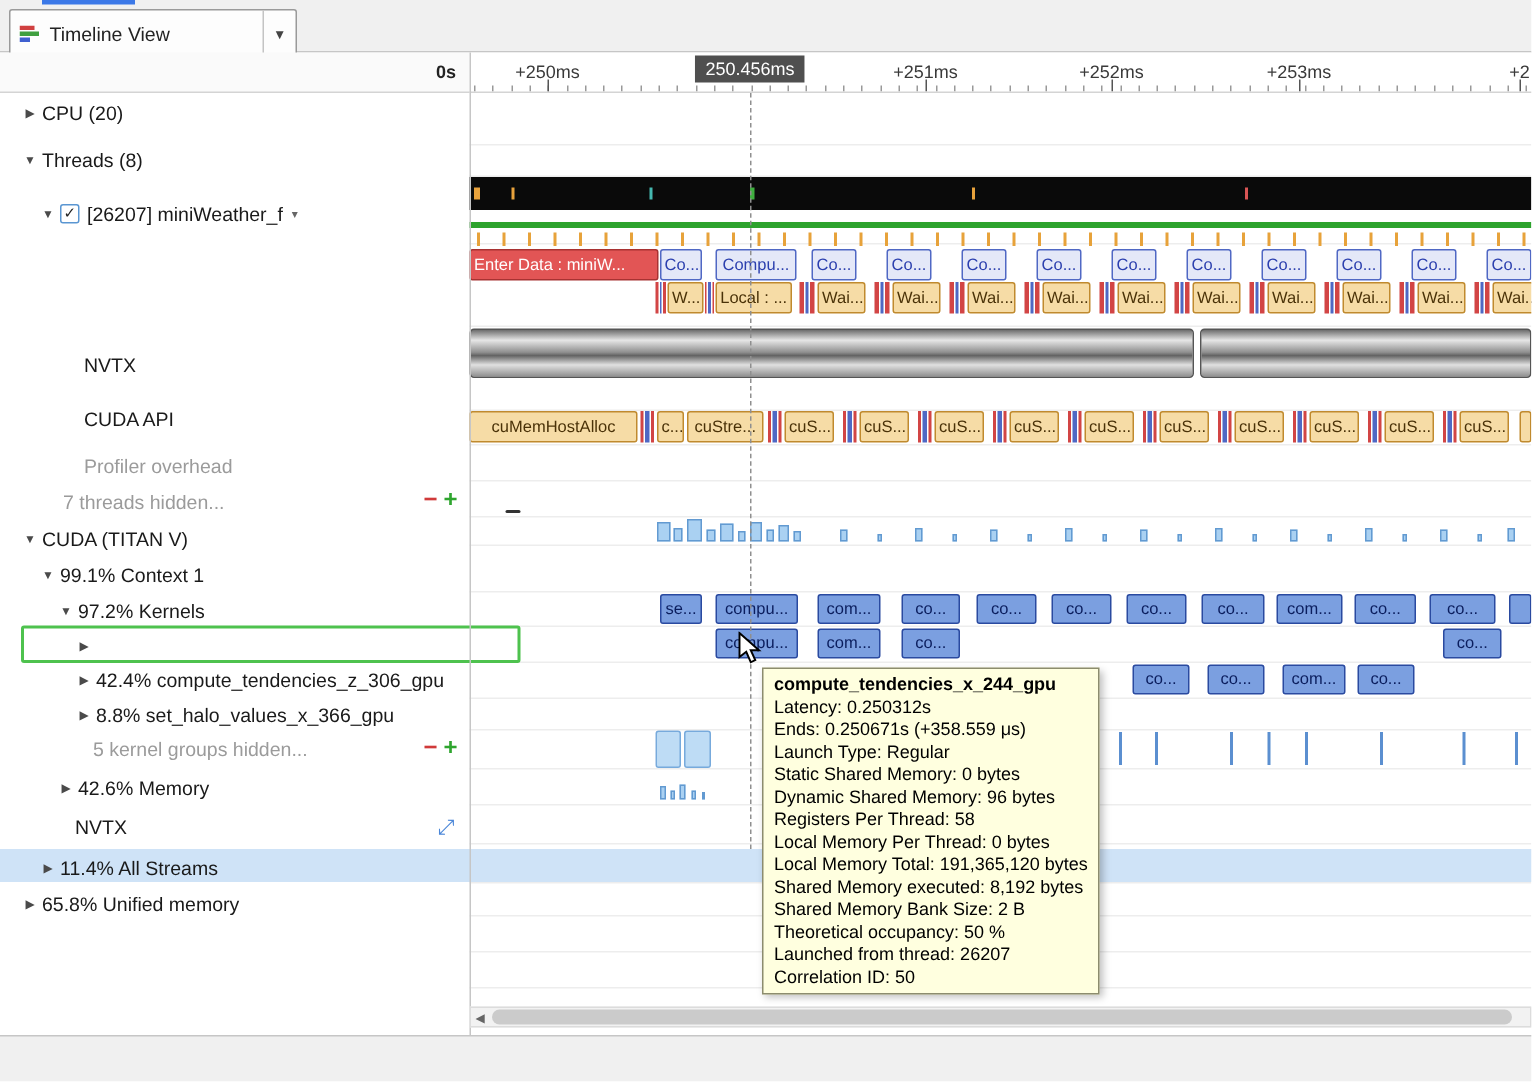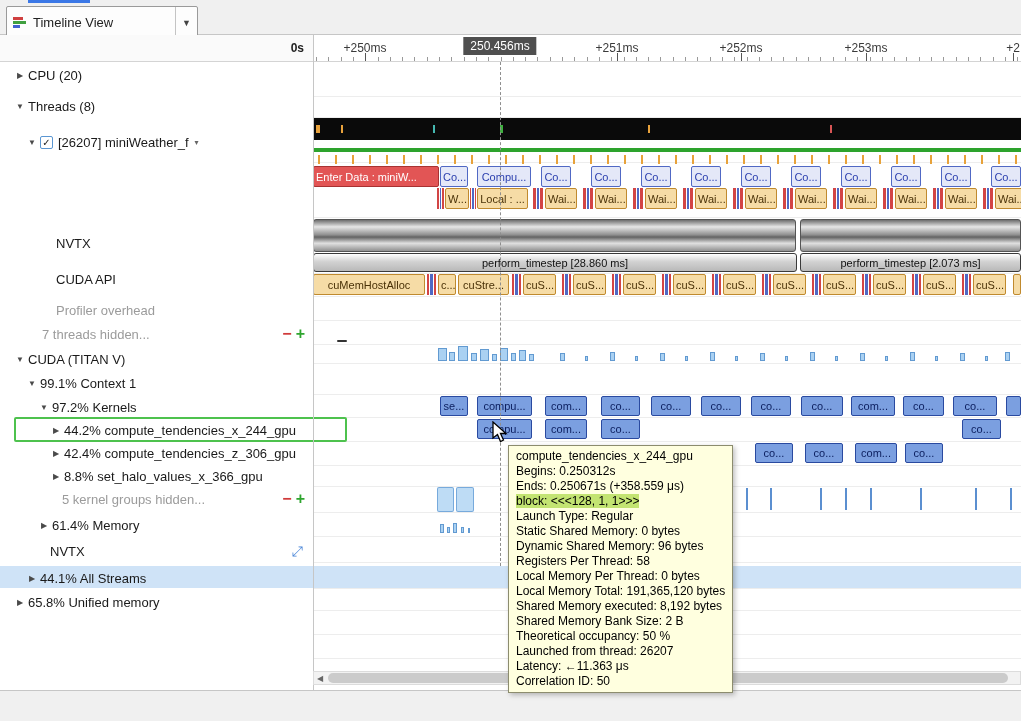--- a/index.html
+++ b/index.html
@@ -67,21 +67,21 @@
   
   #hscroll { position:absolute; left:313px; top:671px; width:708px; height:14px; background:#f2f2f2; border:1px solid #dcdcdc; }
   #hthumb { position:absolute; left:14px; top:1px; width:680px; height:10px; background:#cbcbcb; border-radius:5px; }
   #harrow { position:absolute; left:3px; top:2px; font-size:8px; color:#666; }
 
   
   #bottombar { position:absolute; left:0; top:690px; width:1021px; height:31px; background:#f0f0f0; border-top:1px solid #c6c6c6; }
 
   
   #tooltip { position:absolute; left:508px; top:445px; width:max-content; background:#ffffdf; border:1px solid #8c8c6e; box-shadow:2px 2px 5px rgba(0,0,0,.25); font-size:12px; color:#000; padding:3px 7px; line-height:15px; z-index:10; }
-  #tooltip .title { font-weight:normal; }
+  #tooltip .title { font-weight:bold; }
   .hl { background:#c3e472; }
 
   #mouse-cursor { position:absolute; left:492px; top:421px; z-index:11; }
 </style>
 </head>
 <body>
 
 <div id="app">
 
   <div id="topbar">
@@ -377,26 +377,20 @@
         <span class="bl">Wai...</span>
       </div>
       <div class="bar wait" style="left: 945px; top: 188px; width: 32px; height: 21px;">
         <span class="bl">Wai...</span>
       </div>
       <div class="bar wait" style="left: 995px; top: 188px; width: 32px; height: 21px;">
         <span class="bl">Wai...</span>
       </div>
       <div class="bar nvtxbig" style="left: 313px; top: 219px; width: 483px; height: 33px;"></div>
       <div class="bar nvtxbig" style="left: 800px; top: 219px; width: 221px; height: 33px;"></div>
-      <div class="bar nvtx" style="left: 313px; top: 253px; width: 484px; height: 19px;">
-        <span class="bl">perform_timestep [28.860 ms]</span>
-      </div>
-      <div class="bar nvtx" style="left: 800px; top: 253px; width: 221px; height: 19px;">
-        <span class="bl">perform_timestep [2.073 ms]</span>
-      </div>
       <div class="bar api" style="left: 313px; top: 274px; width: 112px; height: 21px;">
         <span class="bl">cuMemHostAlloc</span>
       </div>
       <div class="stripes" style="left: 427px; top: 274px; width: 9px; height: 21px;">
         <span style="background: rgb(210, 69, 69);"></span>
         <span style="background: rgb(79, 104, 196);"></span>
         <span style="background: rgb(210, 69, 69);"></span>
       </div>
       <div class="bar api" style="left: 438px; top: 274px; width: 18px; height: 21px;">
         <span class="bl">c...</span>
@@ -629,48 +623,47 @@
       <div class="tree-row" style="top: 372px; padding-left: 26px;">
         <div class="arrow">▼</div>
         <div class="lbl">99.1% Context 1</div>
       </div>
       <div class="tree-row" style="top: 396px; padding-left: 38px;">
         <div class="arrow">▼</div>
         <div class="lbl">97.2% Kernels</div>
       </div>
       <div class="tree-row" style="top: 419px; padding-left: 50px;">
         <div class="arrow">▶</div>
-        <div class="lbl">44.2% compute_tendencies_x_244_gpu</div>
       </div>
       <div class="tree-row" style="top: 442px; padding-left: 50px;">
         <div class="arrow">▶</div>
         <div class="lbl">42.4% compute_tendencies_z_306_gpu</div>
       </div>
       <div class="tree-row" style="top: 465px; padding-left: 50px;">
         <div class="arrow">▶</div>
         <div class="lbl">8.8% set_halo_values_x_366_gpu</div>
       </div>
       <div class="tree-row" style="top: 488px; padding-left: 62px;">
         <div class="lbl gray">5 kernel groups hidden...</div>
         <div class="ctrl">
           <div class="minus">−</div>
           <div class="plus">+</div>
         </div>
       </div>
       <div class="tree-row" style="top: 514px; padding-left: 38px;">
         <div class="arrow">▶</div>
-        <div class="lbl">61.4% Memory</div>
+        <div class="lbl">42.6% Memory</div>
       </div>
       <div class="tree-row" style="top: 540px; padding-left: 50px;">
         <div class="lbl">NVTX</div>
         <div class="expand">⤢</div>
       </div>
       <div class="tree-row" style="top: 567px; padding-left: 26px;">
         <div class="arrow">▶</div>
-        <div class="lbl">44.1% All Streams</div>
+        <div class="lbl">11.4% All Streams</div>
       </div>
       <div class="tree-row" style="top: 591px; padding-left: 14px;">
         <div class="arrow">▶</div>
         <div class="lbl">65.8% Unified memory</div>
       </div>
     </div>
 
   <div id="green-box"></div>
 
   <div id="v-divider"></div>
@@ -680,34 +673,32 @@
     <div id="hthumb"></div>
   </div>
 
   <div id="bottombar">
     
   </div>
 
   <div id="tooltip">
     <div class="title">compute_tendencies_x_244_gpu</div>
     <div id="tt-lines">
-        <div>Begins: 0.250312s</div>
+        <div>Latency: 0.250312s</div>
         <div>Ends: 0.250671s (+358.559 μs)</div>
-        <div><span class="hl">block: &lt;&lt;&lt;128, 1, 1&gt;&gt;&gt;</span></div>
         <div>Launch Type: Regular</div>
         <div>Static Shared Memory: 0 bytes</div>
         <div>Dynamic Shared Memory: 96 bytes</div>
         <div>Registers Per Thread: 58</div>
         <div>Local Memory Per Thread: 0 bytes</div>
         <div>Local Memory Total: 191,365,120 bytes</div>
         <div>Shared Memory executed: 8,192 bytes</div>
         <div>Shared Memory Bank Size: 2 B</div>
         <div>Theoretical occupancy: 50 %</div>
         <div>Launched from thread: 26207</div>
-        <div>Latency: ←11.363 μs</div>
         <div>Correlation ID: 50</div>
       </div>
   </div>
 
   <div id="mouse-cursor">
     <svg width="18" height="24" viewBox="0 0 18 24">
       <path d="M1,1 L1,17 L5.5,13.5 L8.5,20.5 L11.5,19 L8.5,12.5 L14,12.5 Z" fill="#fff" stroke="#000" stroke-width="1.3"></path>
     </svg>
   </div>
 

